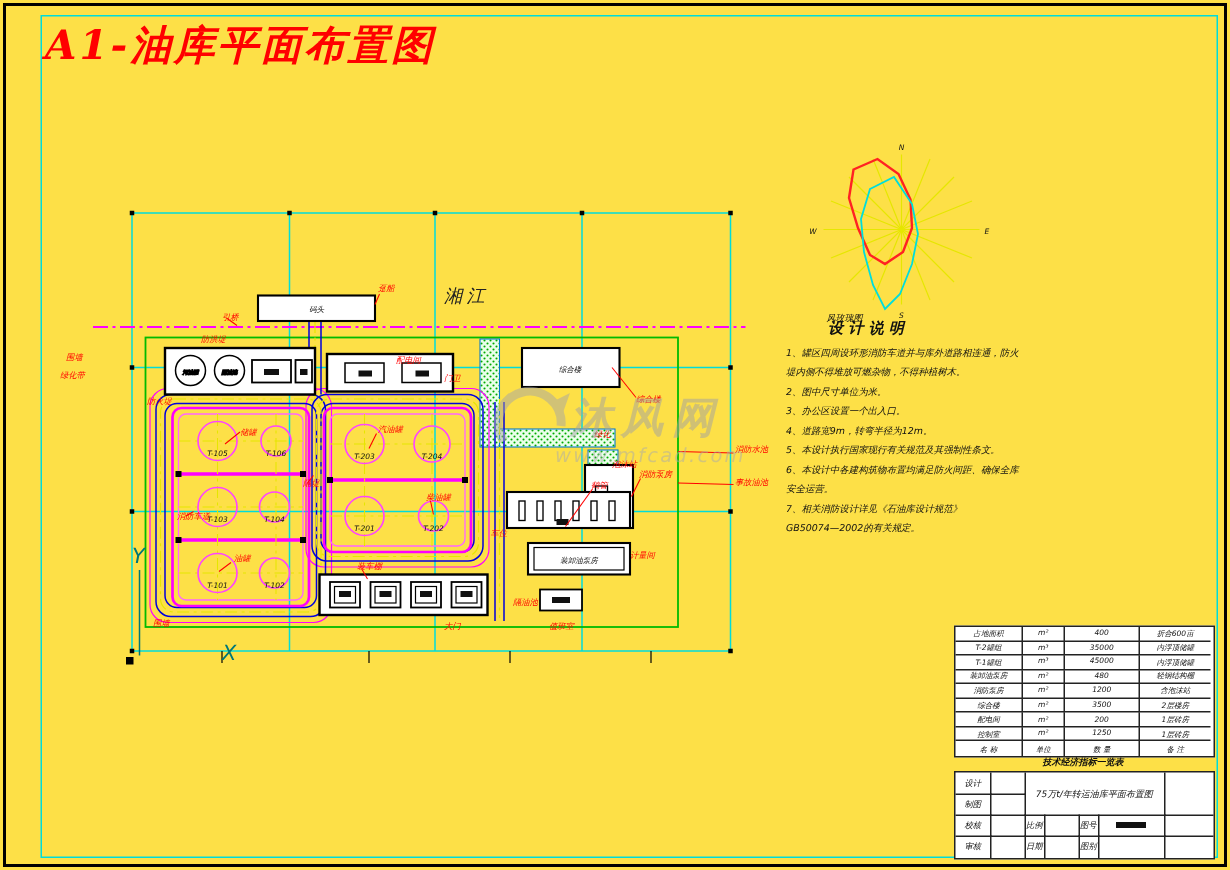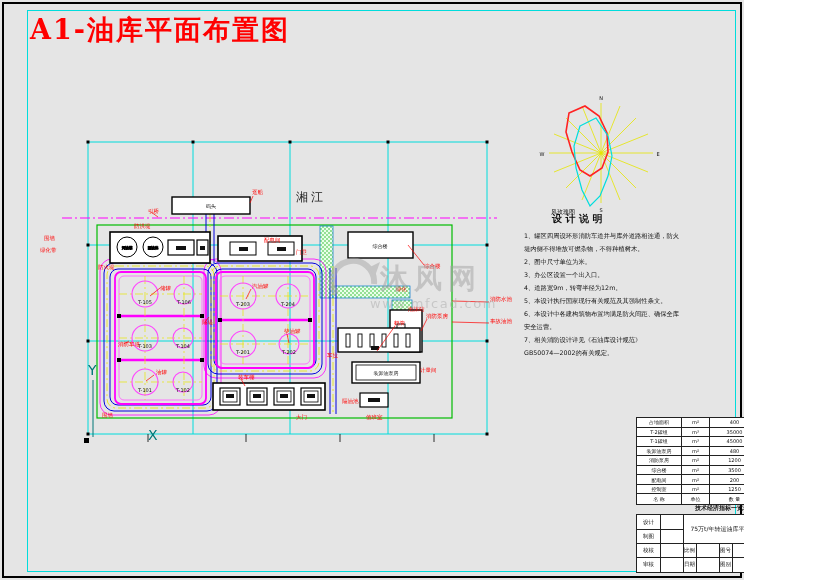--- a/index.html
+++ b/index.html
@@ -1,17 +1,17 @@
 <!DOCTYPE html>
 <html><head>
 <meta charset="utf-8">
 <style>
   html,body{margin:0;padding:0;background:#fff;}
-  #sheet{position:relative;width:744px;height:580px;background:#e5e5e5;overflow:hidden;
-         font-family:"DejaVu Sans",sans-serif;}
+  #sheet{position:relative;width:820px;height:580px;background:#fde047;overflow:hidden;
+         font-family:"DejaVu Sans",sans-serif;font-style:italic;}
   #outer-border{position:absolute;left:2px;top:2px;right:2px;bottom:2px;border:2px solid #000;pointer-events:none;}
   #cyan-frame{position:absolute;left:27px;top:10px;right:8px;bottom:8px;border:1px solid #00dcdc;pointer-events:none;}
   #main-title{position:absolute;left:30px;top:12px;color:#f00;font-family:"DejaVu Serif",serif;
               font-weight:bold;font-size:27px;letter-spacing:2px;}
   svg{position:absolute;left:0;top:0;}
   .tk{font-size:5px;fill:#111;text-anchor:middle;font-family:"DejaVu Sans",sans-serif;}
   .bl{font-size:5px;fill:#111;text-anchor:middle;font-family:"DejaVu Sans",sans-serif;}
   .bls{font-size:3.4px;fill:#111;text-anchor:middle;font-family:"DejaVu Sans",sans-serif;}
   .rl{font-size:5.5px;fill:#f00;font-family:"DejaVu Sans",sans-serif;}
   .cl{font-size:5px;fill:#111;text-anchor:middle;font-family:"DejaVu Sans",sans-serif;}

